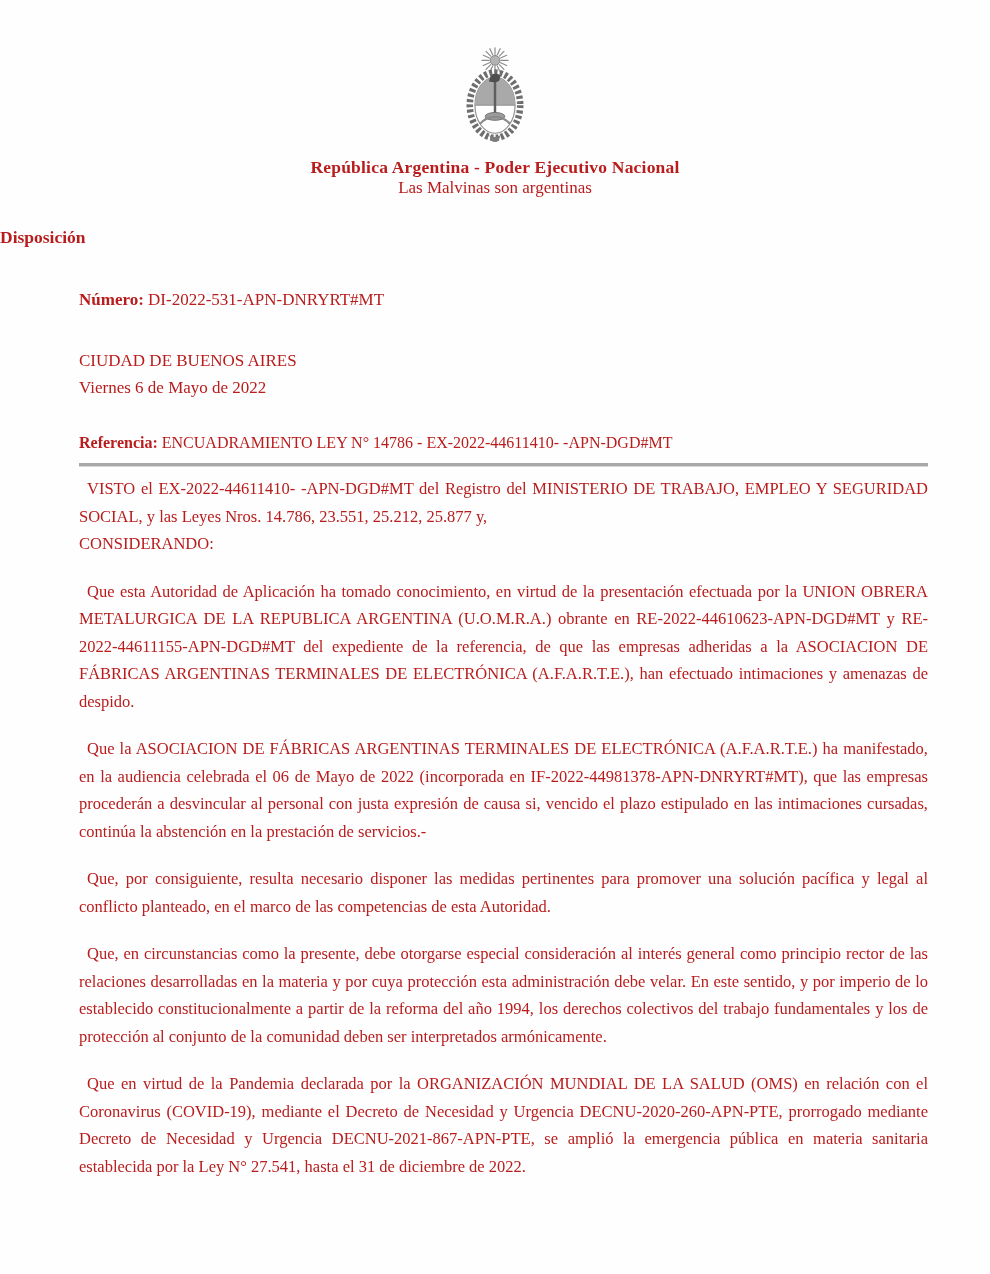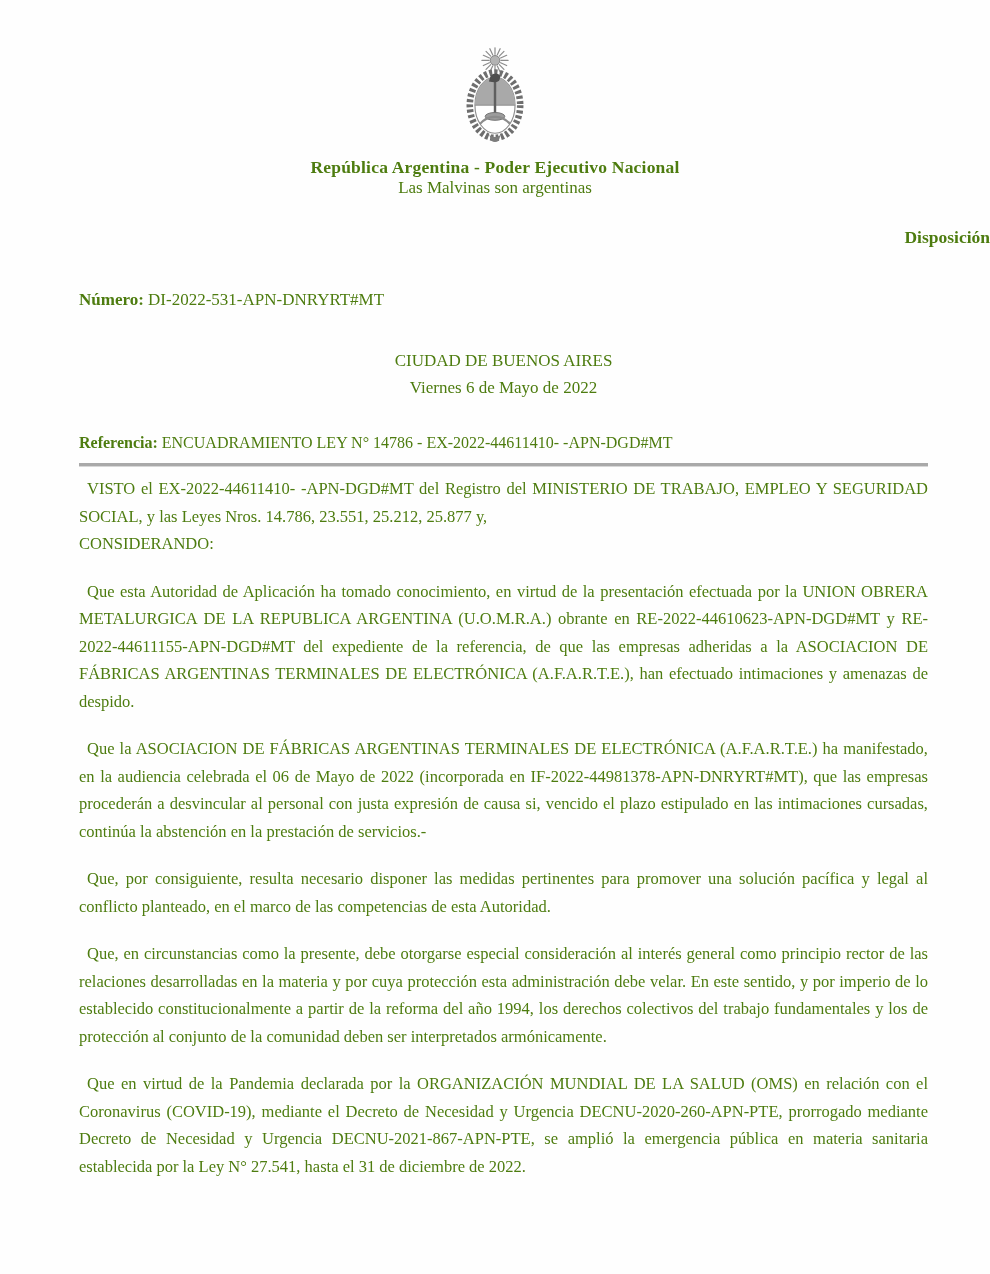--- a/index.html
+++ b/index.html
@@ -3,38 +3,38 @@
 <meta charset="utf-8">
 <style>
   html, body { margin: 0; padding: 0; background: #ffffff; }
   .page {
     position: relative;
     width: 990px;
     height: 1274px;
     margin: 0 auto;
     background: #fefefe;
     font-family: "Liberation Serif", "DejaVu Serif", serif;
-    color: #4d7c0f;
+    color: #b91c1c;
     overflow: hidden;
     box-sizing: border-box;
   }
   .header { text-align: center; padding-top: 44px; }
   .coat { display: inline-block; line-height: 0; }
   .header-title {
     font-weight: bold;
     font-size: 17.5px;
     margin-top: 9px;
     letter-spacing: 0.2px;
   }
   .header-motto { font-size: 17px; }
-  .doc-type { font-weight: bold; font-size: 17.5px; margin-top: 29px; text-align: right; }
+  .doc-type { font-weight: bold; font-size: 17.5px; margin-top: 29px; text-align: left; }
   .content { padding: 0 62px 0 79px; }
   .number-line { margin-top: 42px; font-size: 17px; }
   .number-line .lbl { font-weight: bold; }
-  .place-block { margin-top: 37px; text-align: center; font-size: 17px; line-height: 27px; }
+  .place-block { margin-top: 37px; text-align: left; font-size: 17px; line-height: 27px; }
   .reference-line { margin-top: 33px; font-size: 16px; }
   .reference-line .lbl { font-weight: bold; }
   .divider {
     margin-top: 11px;
     height: 3px;
     background: #a9a9a9;
     border: none;
     border-bottom: 1px solid #d7d7d7;
   }
   .body-text { font-size: 16.5px; line-height: 27.5px; text-align: justify; }

